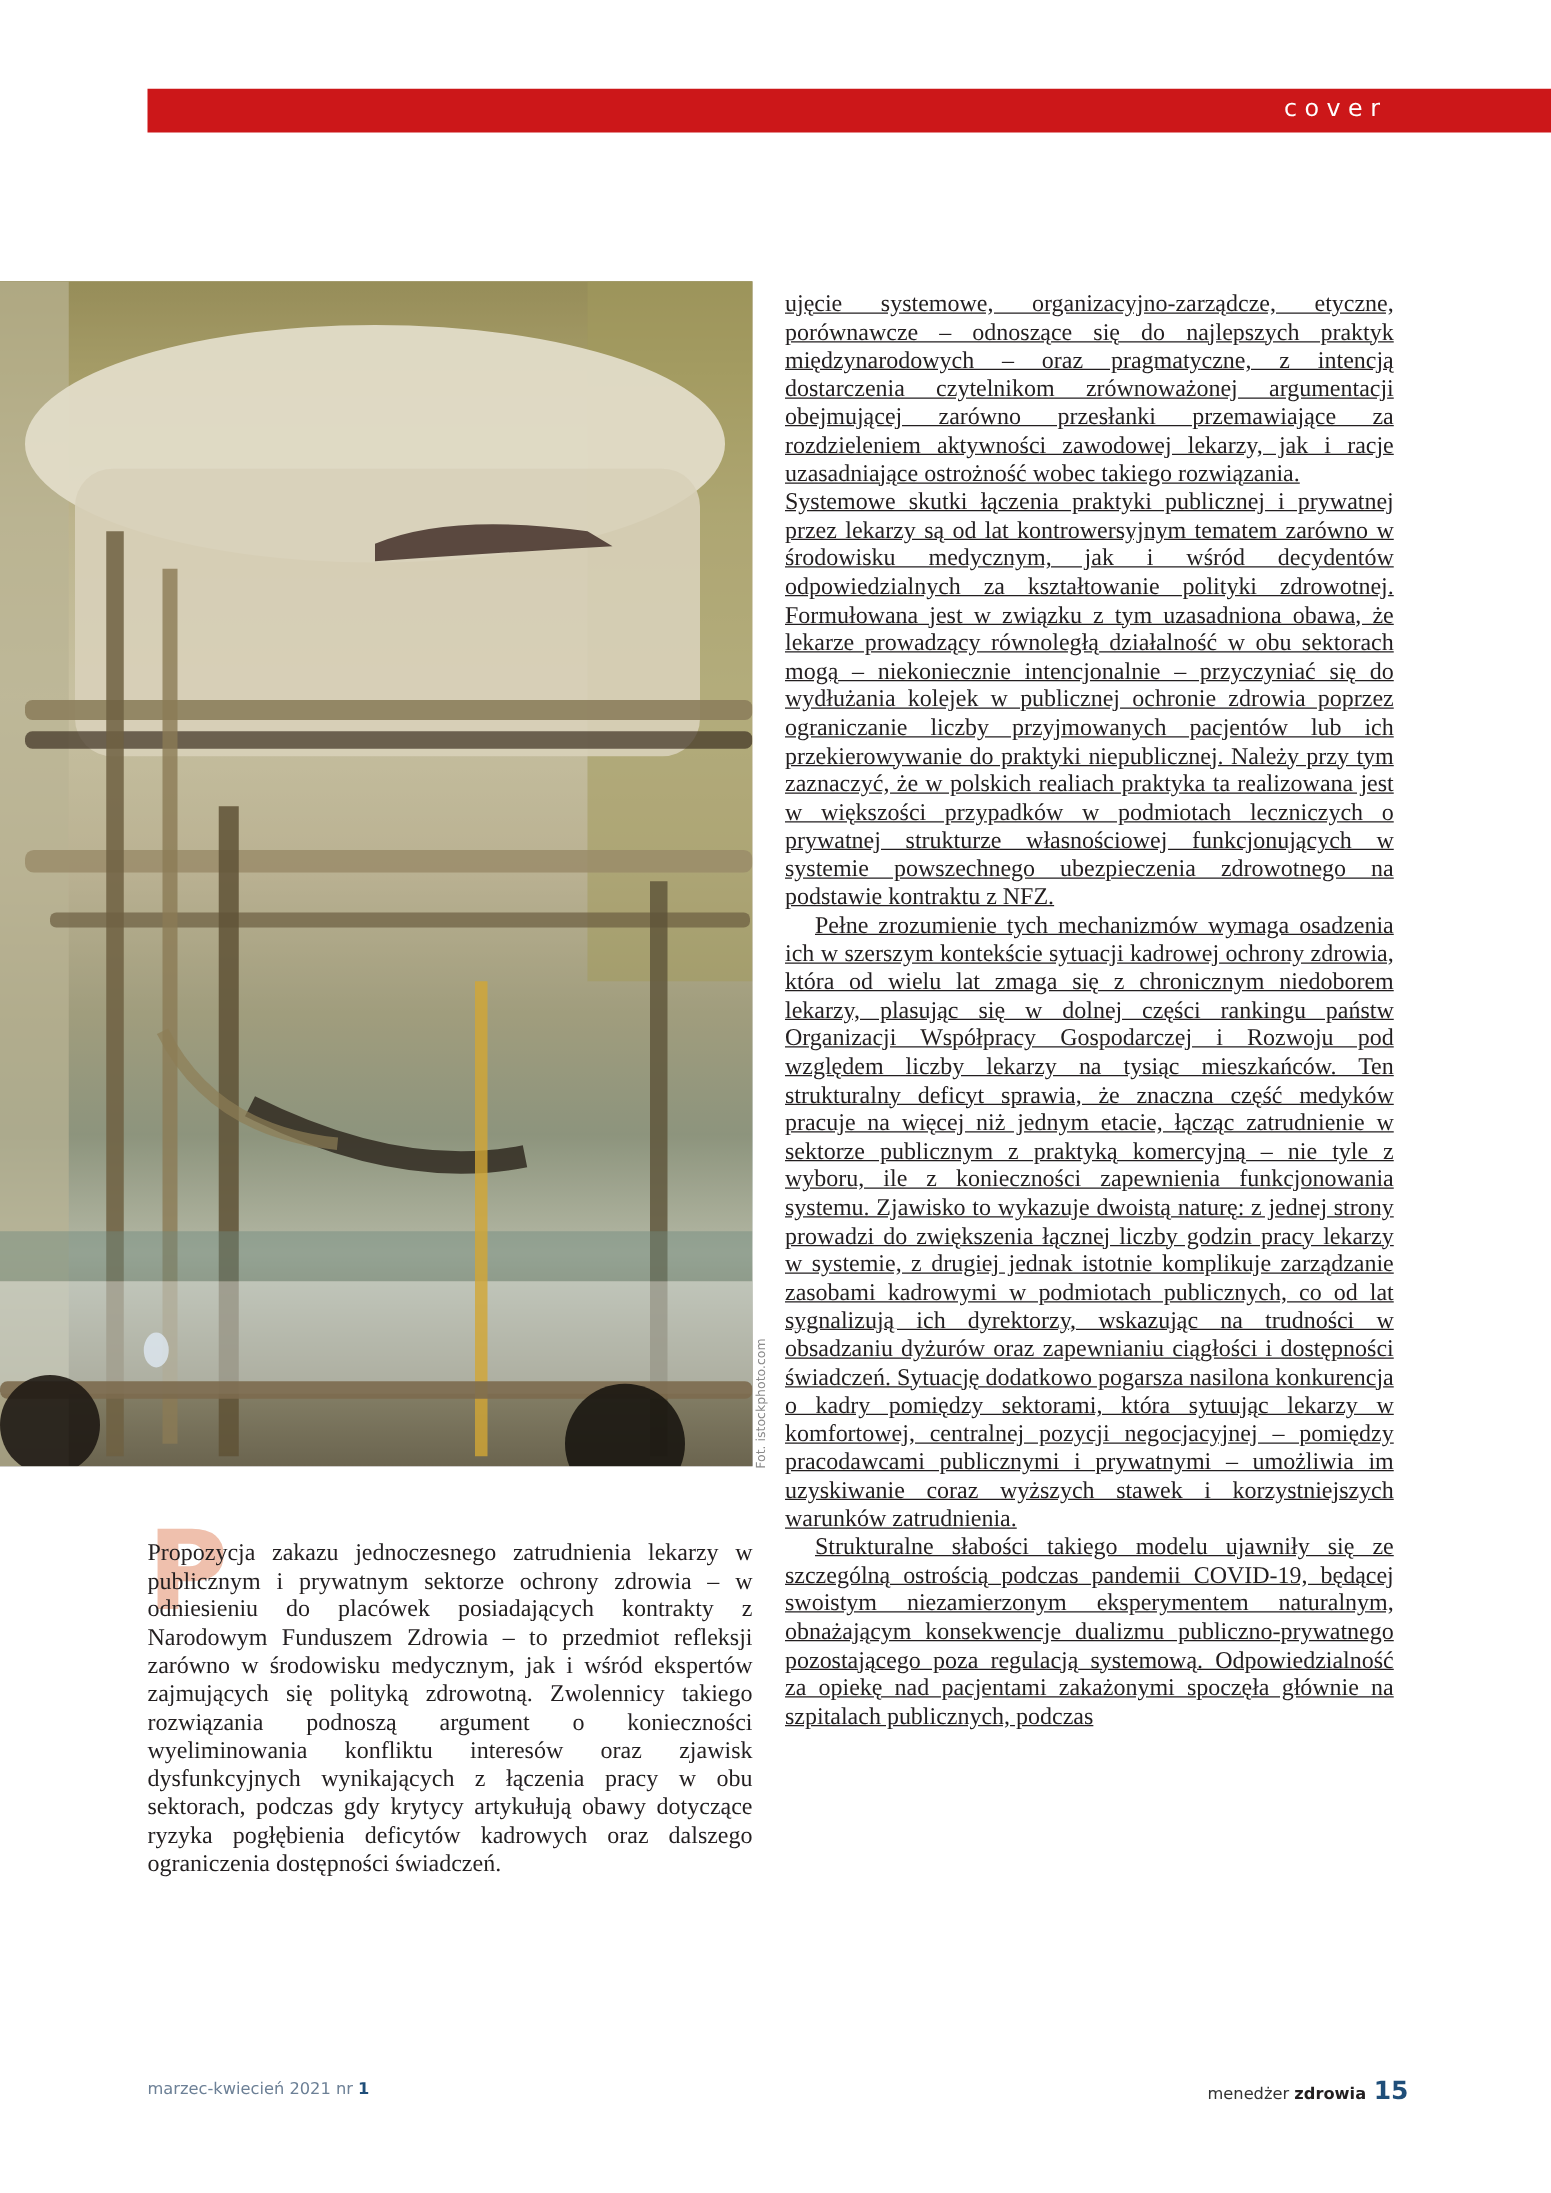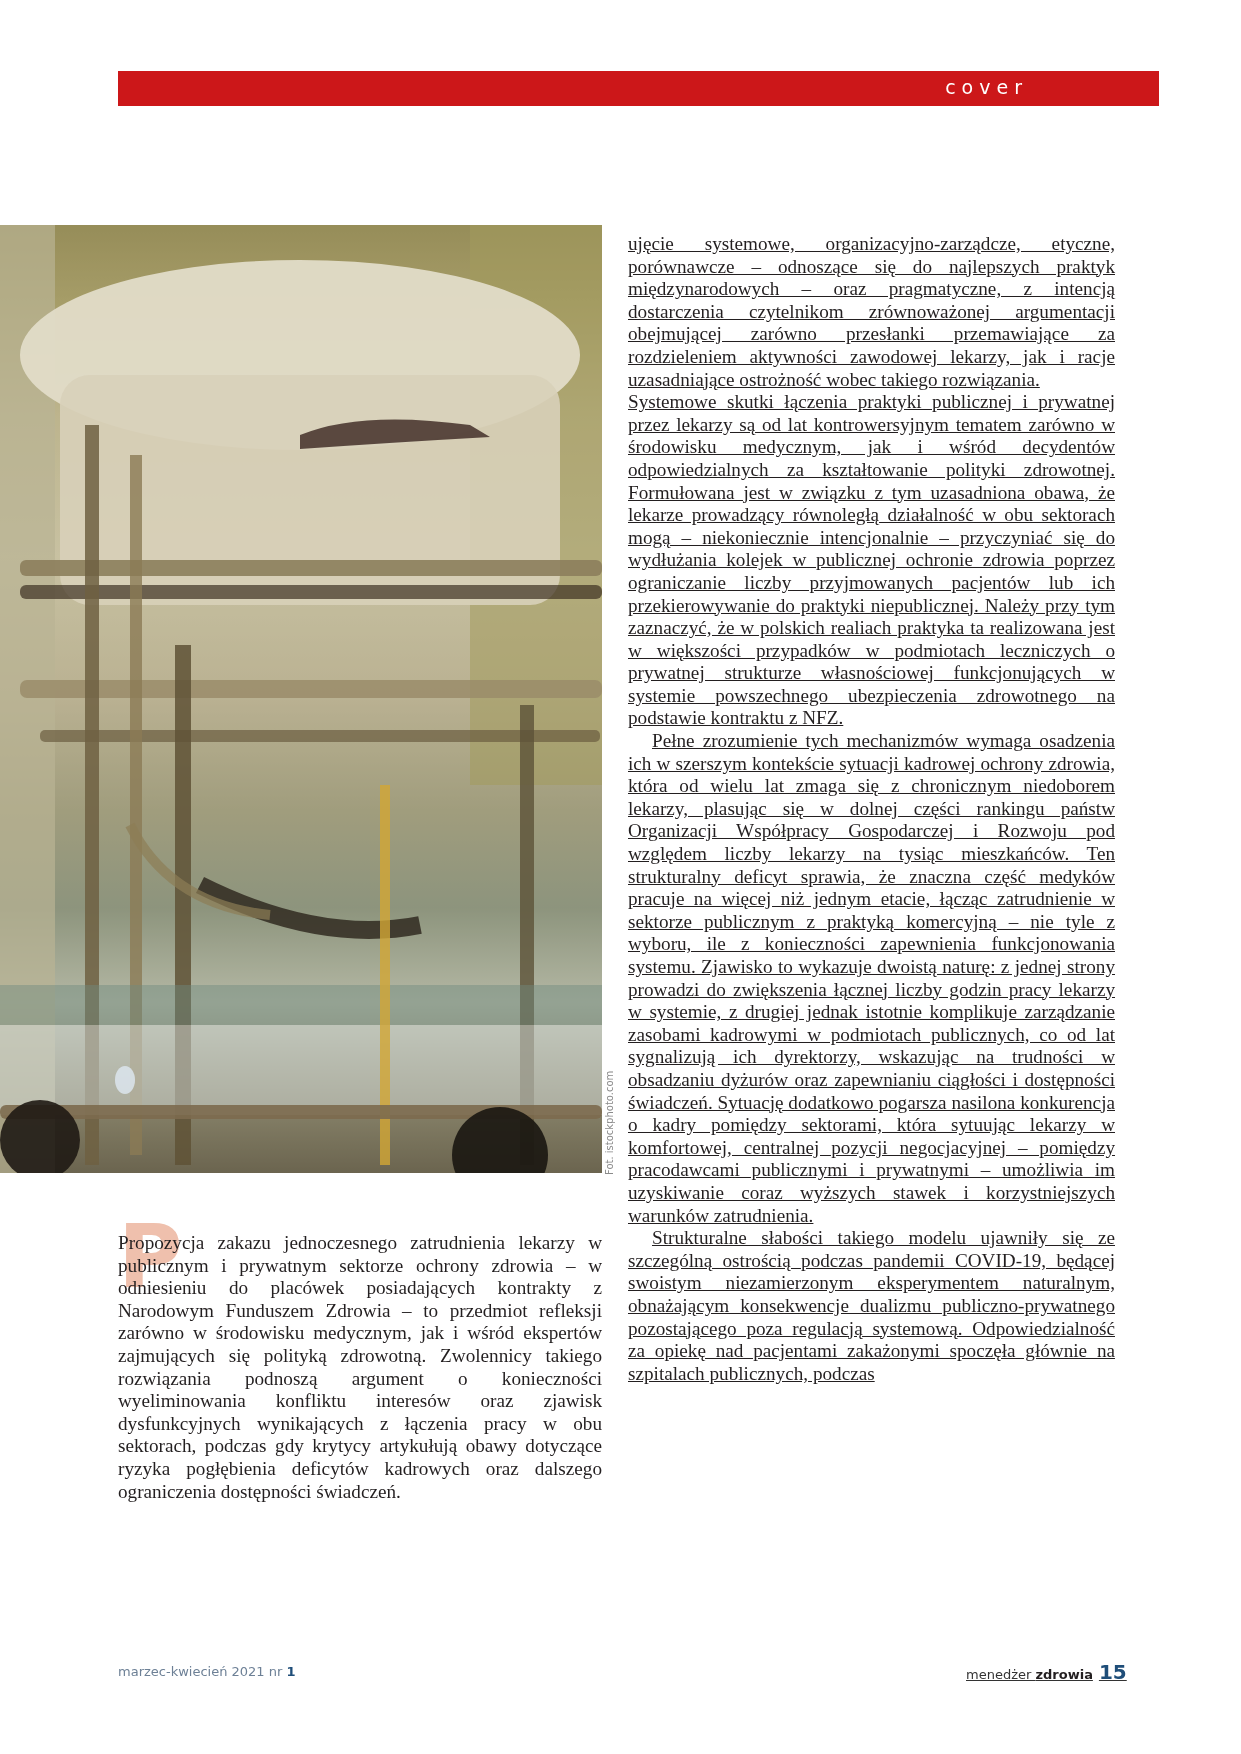--- a/index.html
+++ b/index.html
@@ -1,18 +1,18 @@
 <!DOCTYPE html>
 <html><head>
 <meta charset="utf-8">
 <style>
   html, body { margin:0; padding:0; }
   body { width:1241px; height:1754px; position:relative; background:#ffffff; overflow:hidden;
          font-family: "Liberation Serif", "DejaVu Serif", serif; color:#231f20; }
-  .topbar { position:absolute; left:118px; top:71px; width:1041px; height:35px; background:#cc1719; }
+  .topbar { position:absolute; left:118px; top:71px; width:1123px; height:35px; background:#cc1719; }
   .topbar .section { position:absolute; right:131px; top:5px; color:#fff;
          font-family:"DejaVu Sans", "Liberation Sans", sans-serif; font-size:19px; letter-spacing:6px; }
   .photo { position:absolute; left:0; top:225px; width:602px; height:948px; overflow:hidden;
            background: linear-gradient(180deg,#7d7233 0%,#958a4a 8%,#b8ae83 20%,#c9c2a2 35%,#b3a98a 50%,#8c8a6a 62%,#6f7d6a 72%,#aab3a6 82%,#6a6650 92%,#3b3424 100%); }
   .photo svg { position:absolute; left:0; top:0; width:602px; height:948px; }
   .credit { position:absolute; left:604px; top:1175px; transform-origin:0 0; transform:rotate(-90deg);
             font-family:"DejaVu Sans", "Liberation Sans", sans-serif; font-size:10px; color:#8a8a8a; white-space:nowrap; }
   .col { position:absolute; font-size:19.2px; line-height:22.6px; text-align:justify; }
   .col p { margin:0; }
   .col p.indent { text-indent:24px; }
@@ -21,21 +21,21 @@
   .heading { font-family:"DejaVu Sans", "Liberation Sans", sans-serif; font-weight:bold; font-size:17.5px;
              line-height:22.6px; margin:17px 0 2px 0 !important; text-align:left; color:#231f20; }
   .dropcap-wrap { position:relative; }
   .dropcap { position:absolute; left:0; top:-19px; font-family:"DejaVu Sans", "Liberation Sans", sans-serif;
              font-weight:bold; font-size:88px; line-height:88px; color:#efc0ad; z-index:0; }
   .lcol p { position:relative; z-index:1; }
   .footer-left { position:absolute; left:118px; top:1664px; font-family:"DejaVu Sans", "Liberation Sans", sans-serif;
                  font-size:13px; color:#6d8096; }
   .footer-left b { color:#1f4e79; font-weight:bold; }
   .footer-right { position:absolute; left:966px; top:1660px; font-family:"DejaVu Sans", "Liberation Sans", sans-serif;
-                  font-size:13px; color:#333;text-decoration:underline; }
+                  font-size:13px; color:#333; }
   .footer-right .bold { font-weight:bold; color:#231f20; }
   .footer-right .pg { font-size:20px; font-weight:bold; color:#1f4e79; margin-left:6px; }
 </style>
 </head>
 <body>
 
 <div class="topbar">
   <span class="section">cover</span>
 </div>
 

